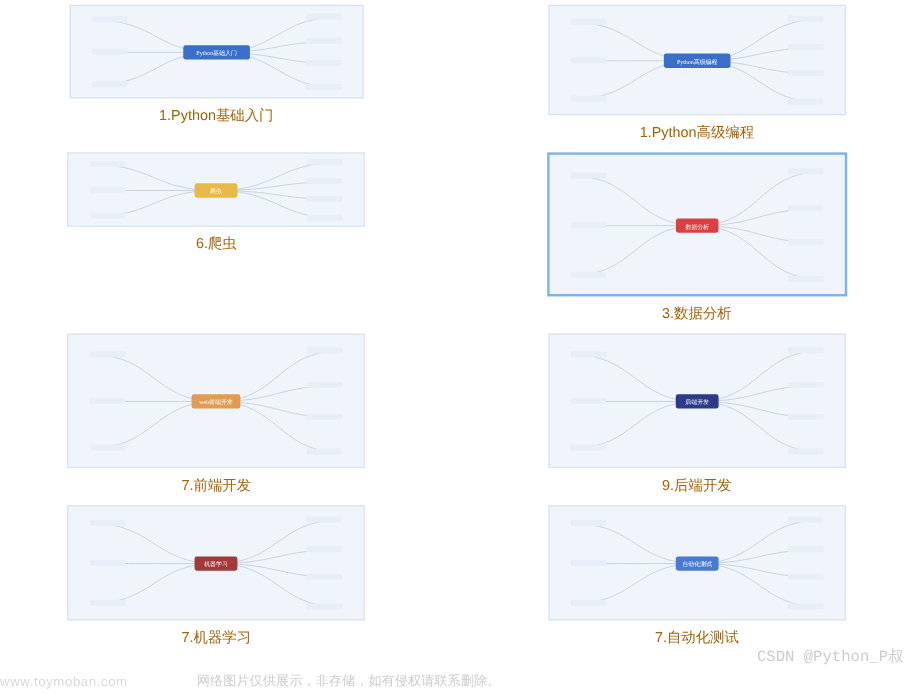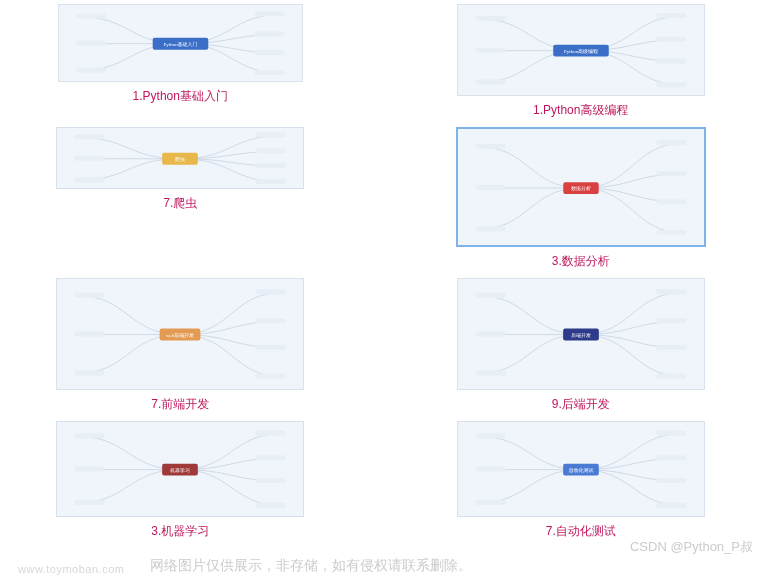--- a/index.html
+++ b/index.html
@@ -29,50 +29,51 @@
       overflow: hidden;
       display: flex;
       align-items: center;
       justify-content: center;
     }
     .thumb.selected {
       border: 2px solid #7eb3e8;
     }
     .caption {
       font-size: 12px;
-      color: #be185d;
+      color: #a16207;
       margin-top: 6px;
       text-align: center;
     }
     .map-lines {
       position: absolute;
       inset: 0;
       pointer-events: none;
     }
     .watermark-right {
       position: absolute;
       right: 8px;
       bottom: 22px;
       font-size: 13px;
       color: #ccc;
       font-weight: 300;
+      font-family: Liberation Mono, monospace;
     }
     .watermark-left {
       position: absolute;
-      left: 18px;
+      left: 0;
       bottom: 3px;
       font-size: 11px;
       color: #d8d8d8;
       letter-spacing: 0.5px;
     }
     .notice {
       position: absolute;
-      left: 150px;
+      left: 164px;
       bottom: 3px;
-      font-size: 14px;
+      font-size: 11px;
       color: #ccc;
     }
   </style>
 </head>
 <body>
 
 <div class="grid">
     <div class="cell">
       <div class="thumb" style="width: 245px; height: 78px;">
         <svg class="map-lines" viewBox="0 0 245 78">
@@ -133,21 +134,21 @@
           <path d="M 124 31 C 176.07999999999998 31, 176.07999999999998 23.56, 228.16 23.56" stroke="#b8c5d6" stroke-width="0.6" fill="none"></path>
           <rect x="200.16" y="20.56" width="30" height="5" fill="#e8eef6" rx="1"></rect>
           <path d="M 124 31 C 176.07999999999998 31, 176.07999999999998 38.44, 228.16 38.44" stroke="#b8c5d6" stroke-width="0.6" fill="none"></path>
           <rect x="200.16" y="35.44" width="30" height="5" fill="#e8eef6" rx="1"></rect>
           <path d="M 124 31 C 176.07999999999998 31, 176.07999999999998 54.56, 228.16 54.56" stroke="#b8c5d6" stroke-width="0.6" fill="none"></path>
           <rect x="200.16" y="51.56" width="30" height="5" fill="#e8eef6" rx="1"></rect>
     <rect x="106" y="25" width="36" height="12" rx="2" fill="#e8b84a"></rect>
     <text x="124" y="33.5" font-size="5" fill="#fff" text-anchor="middle" font-family="Microsoft YaHei">爬虫</text>
   </svg>
       </div>
-      <div class="caption">7.爬虫</div>
+      <div class="caption">6.爬虫</div>
     </div>
     <div class="cell">
       <div class="thumb selected" style="width: 250px; height: 120px;">
         <svg class="map-lines" viewBox="0 0 250 120">
     <path d="M 125 60 C 72.5 60, 72.5 18, 20 18" stroke="#b8c5d6" stroke-width="0.6" fill="none"></path>
           <rect x="18" y="15" width="30" height="5" fill="#e8eef6" rx="1"></rect>
           <path d="M 125 60 C 72.5 60, 72.5 60, 20 60" stroke="#b8c5d6" stroke-width="0.6" fill="none"></path>
           <rect x="18" y="57" width="30" height="5" fill="#e8eef6" rx="1"></rect>
           <path d="M 125 60 C 72.5 60, 72.5 102, 20 102" stroke="#b8c5d6" stroke-width="0.6" fill="none"></path>
           <rect x="18" y="99" width="30" height="5" fill="#e8eef6" rx="1"></rect>
@@ -225,21 +226,21 @@
           <path d="M 124 48 C 176.07999999999998 48, 176.07999999999998 36.480000000000004, 228.16 36.480000000000004" stroke="#b8c5d6" stroke-width="0.6" fill="none"></path>
           <rect x="200.16" y="33.480000000000004" width="30" height="5" fill="#e8eef6" rx="1"></rect>
           <path d="M 124 48 C 176.07999999999998 48, 176.07999999999998 59.519999999999996, 228.16 59.519999999999996" stroke="#b8c5d6" stroke-width="0.6" fill="none"></path>
           <rect x="200.16" y="56.519999999999996" width="30" height="5" fill="#e8eef6" rx="1"></rect>
           <path d="M 124 48 C 176.07999999999998 48, 176.07999999999998 84.48, 228.16 84.48" stroke="#b8c5d6" stroke-width="0.6" fill="none"></path>
           <rect x="200.16" y="81.48" width="30" height="5" fill="#e8eef6" rx="1"></rect>
     <rect x="106" y="42" width="36" height="12" rx="2" fill="#a03a3a"></rect>
     <text x="124" y="50.5" font-size="5" fill="#fff" text-anchor="middle" font-family="Microsoft YaHei">机器学习</text>
   </svg>
       </div>
-      <div class="caption">3.机器学习</div>
+      <div class="caption">7.机器学习</div>
     </div>
     <div class="cell">
       <div class="thumb" style="width: 248px; height: 96px;">
         <svg class="map-lines" viewBox="0 0 248 96">
     <path d="M 124 48 C 71.92 48, 71.92 14.399999999999999, 19.84 14.399999999999999" stroke="#b8c5d6" stroke-width="0.6" fill="none"></path>
           <rect x="17.84" y="11.399999999999999" width="30" height="5" fill="#e8eef6" rx="1"></rect>
           <path d="M 124 48 C 71.92 48, 71.92 48, 19.84 48" stroke="#b8c5d6" stroke-width="0.6" fill="none"></path>
           <rect x="17.84" y="45" width="30" height="5" fill="#e8eef6" rx="1"></rect>
           <path d="M 124 48 C 71.92 48, 71.92 81.6, 19.84 81.6" stroke="#b8c5d6" stroke-width="0.6" fill="none"></path>
           <rect x="17.84" y="78.6" width="30" height="5" fill="#e8eef6" rx="1"></rect>

